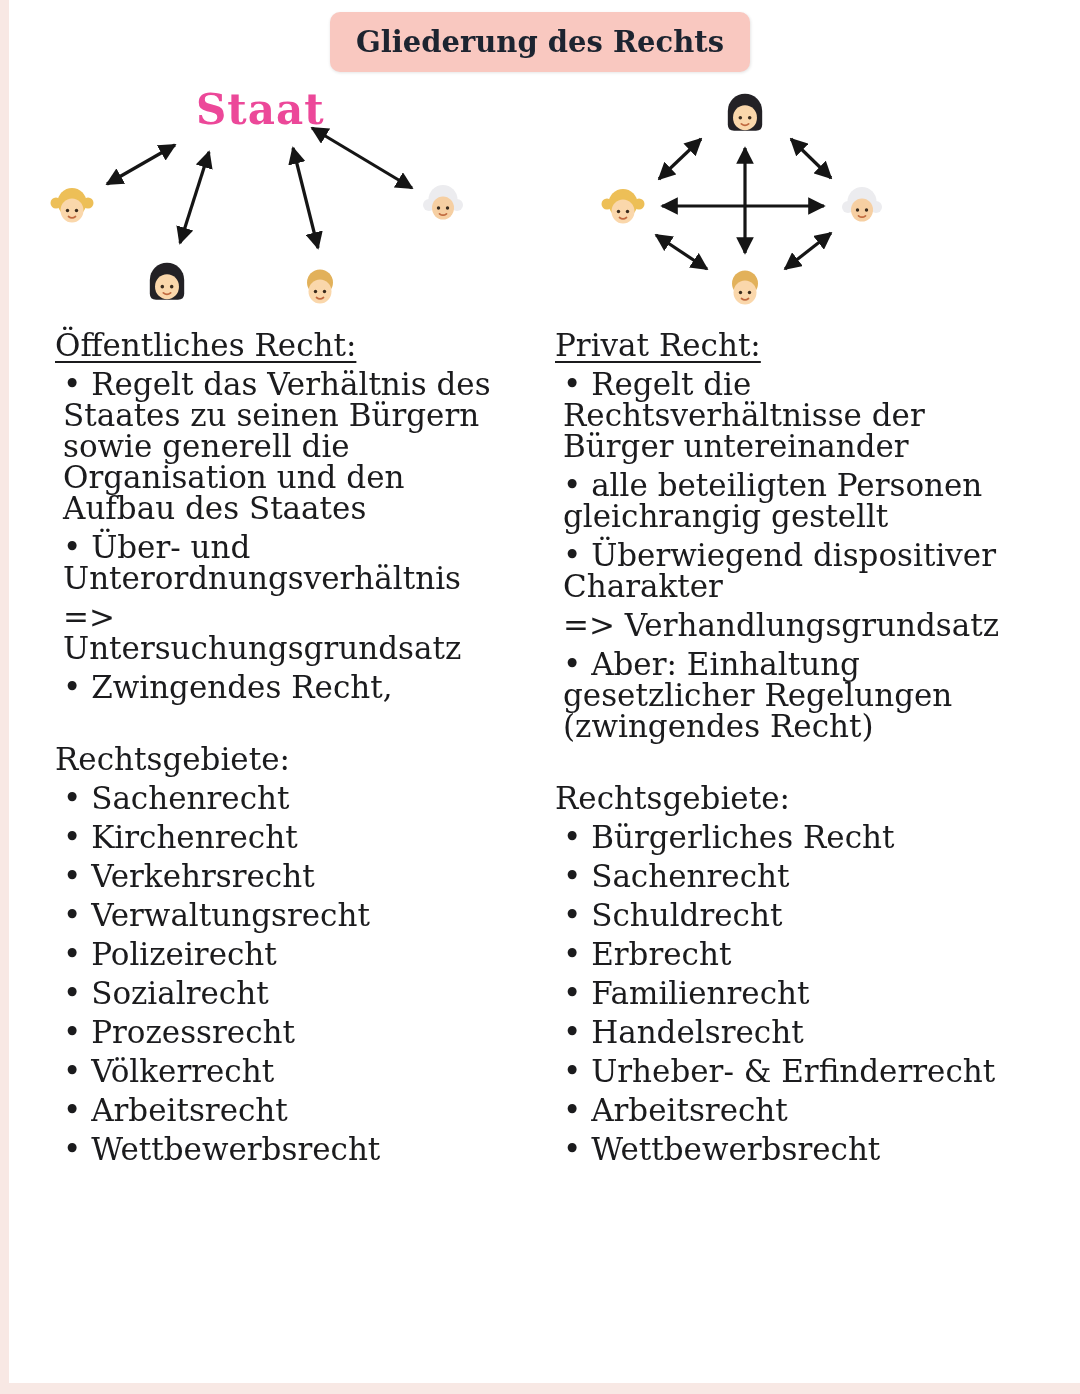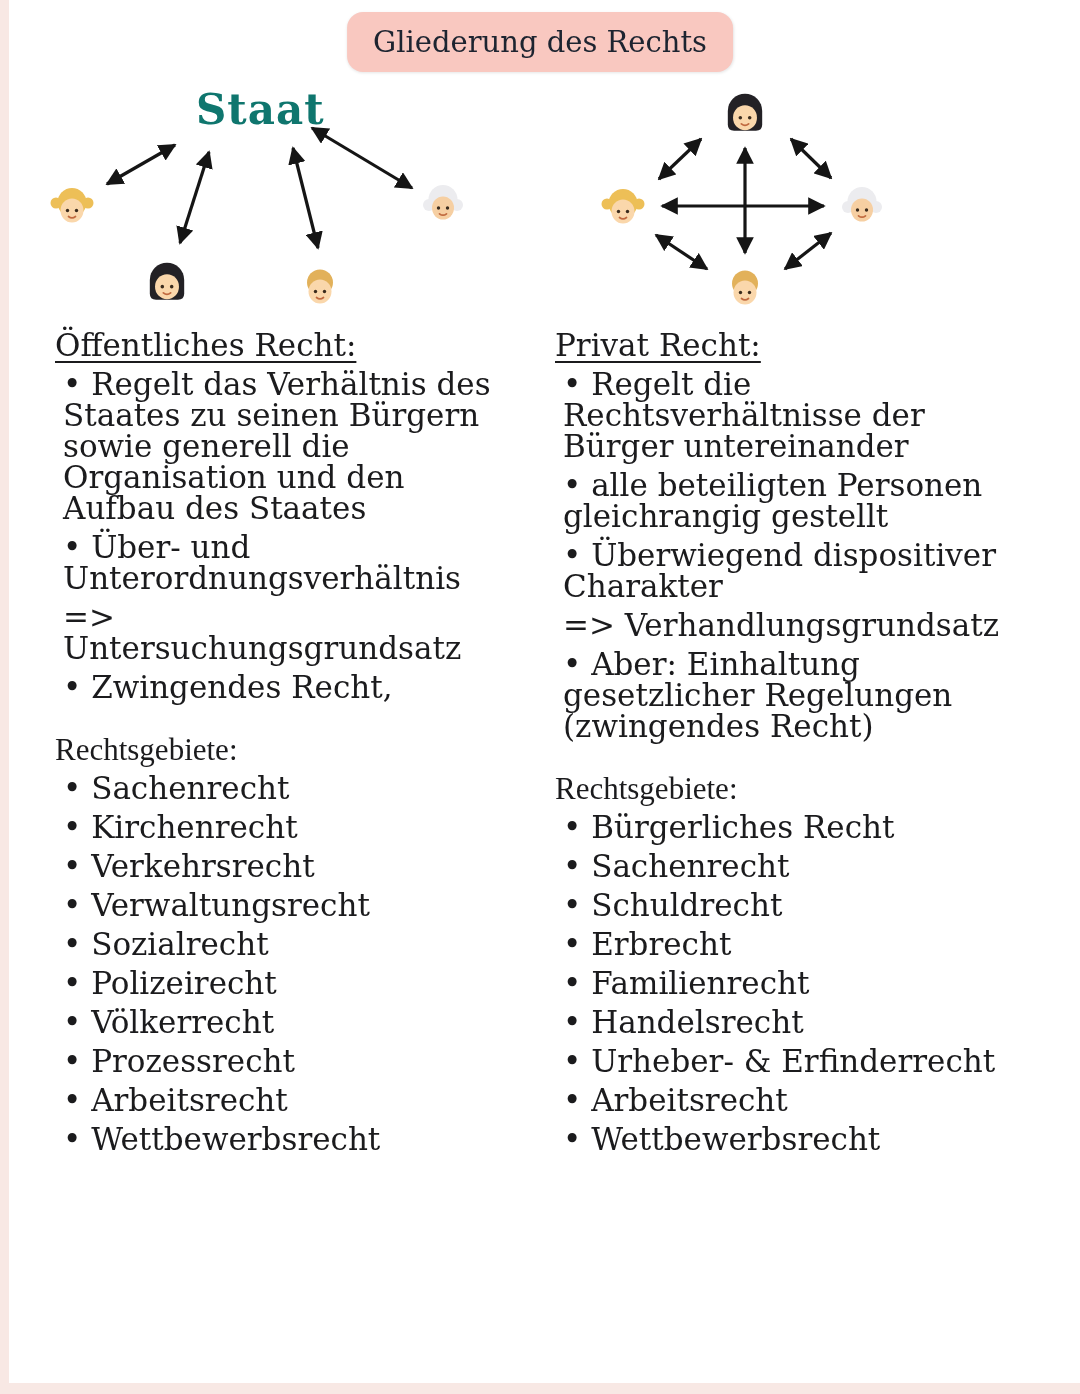--- a/index.html
+++ b/index.html
@@ -11,44 +11,44 @@
     color:#1b1b1d;
     position:relative;
     overflow:hidden;
   }
   .edge-left   { position:absolute; left:0; top:0; width:9px; height:100%; background:#f8e8e4; }
   .edge-bottom { position:absolute; left:0; bottom:0; width:100%; height:11px; background:#f8e8e4; }
 
   .title-box {
     position:absolute; left:50%; transform:translateX(-50%); top:12px;
     background:#f9c8c0; color:#1d2430;
-    padding:13px 26px; border-radius:16px;
-    font-size:29px; font-weight:400;
+    padding:13px 26px; border-radius:10px;
+    font-size:29px; font-weight:700;
     box-shadow:0 1px 3px rgba(0,0,0,0.10);
     white-space:nowrap;
   }
 
   .diagram-area { position:absolute; left:0; top:85px; width:1080px; height:250px; }
   .arrows { position:absolute; left:0; top:0; }
   .staat-label {
     position:absolute; left:196px; top:0;
-    font-size:42px; font-weight:700; letter-spacing:1px; color:#0f766e;
+    font-size:42px; font-weight:700; letter-spacing:1px; color:#ec4899;
   }
   .node { position:absolute; line-height:0; }
 
   .columns { position:absolute; top:330px; left:55px; width:980px; display:flex; }
   .col { font-size:31px; line-height:31px; }
   .col-left  { width:460px; }
   .col-right { width:475px; margin-left:40px; }
   .section-heading {
     text-decoration:underline;
     text-underline-offset:5px;
     text-decoration-thickness:1.5px;
   }
-  .areas-heading { margin-top:31px;font-family:Liberation Serif, serif; }
+  .areas-heading { margin-top:41px; }
   .bullet { margin:8px; }
 </style>
 </head>
 <body>
 
 <div class="edge-left"></div>
 <div class="edge-bottom"></div>
 
 <div class="title-box">
   <span>Gliederung des Rechts</span>
@@ -168,24 +168,24 @@
     <div class="section-heading">Öffentliches Recht:</div>
     <p class="bullet">• Regelt das Verhältnis des Staates zu seinen Bürgern sowie generell die Organisation und den Aufbau des Staates</p>
     <p class="bullet">• Über- und Unterordnungsverhältnis</p>
     <p class="bullet">=&gt; Untersuchungsgrundsatz</p>
     <p class="bullet">• Zwingendes Recht,</p>
     <div class="areas-heading">Rechtsgebiete:</div>
     <p class="bullet">• Sachenrecht</p>
     <p class="bullet">• Kirchenrecht</p>
     <p class="bullet">• Verkehrsrecht</p>
     <p class="bullet">• Verwaltungsrecht</p>
+    <p class="bullet">• Polizeirecht</p>
     <p class="bullet">• Sozialrecht</p>
-    <p class="bullet">• Polizeirecht</p>
+    <p class="bullet">• Prozessrecht</p>
     <p class="bullet">• Völkerrecht</p>
-    <p class="bullet">• Prozessrecht</p>
     <p class="bullet">• Arbeitsrecht</p>
     <p class="bullet">• Wettbewerbsrecht</p>
   </div>
 
   <div class="col col-right">
     <div class="section-heading">Privat Recht:</div>
     <p class="bullet">• Regelt die Rechtsverhältnisse der Bürger untereinander</p>
     <p class="bullet">• alle beteiligten Personen gleichrangig gestellt</p>
     <p class="bullet">• Überwiegend dispositiver Charakter</p>
     <p class="bullet">=&gt; Verhandlungsgrundsatz</p>

